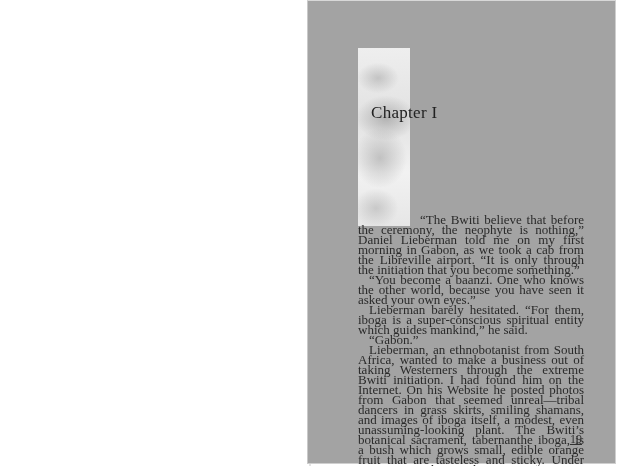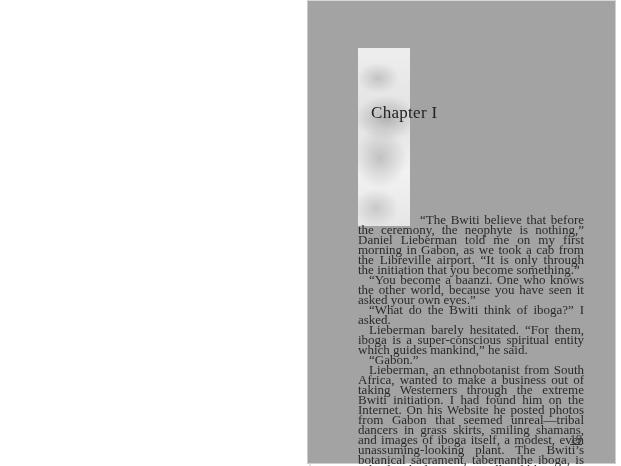--- a/index.html
+++ b/index.html
@@ -44,20 +44,19 @@
 <div class="left-page"></div>
 <div class="gutter-shadow"></div>
 
 <div class="right-page">
   <div class="photo-strip"></div>
   <div class="chapter-label">Chapter I</div>
 
   <div class="body-text">
     <p class="first">“The Bwiti believe that before the ceremony, the neophyte is nothing,” Daniel Lieberman told me on my first morning in Gabon, as we took a cab from the Libreville airport. “It is only through the initiation that you become something.”</p>
     <p>“You become a baanzi. One who knows the other world, because you have seen it asked your own eyes.”</p>
-    <p>“What do the Bwiti think of iboga?” I asked.</p>
     <p>Lieberman barely hesitated. “For them, iboga is a super-conscious spiritual entity which guides mankind,” he said.</p>
     <p>“Gabon.”</p>
     <p>Lieberman, an ethnobotanist from South Africa, wanted to make a business out of taking Westerners through the extreme Bwiti initiation. I had found him on the Internet. On his Website he posted photos from Gabon that seemed unreal—tribal dancers in grass skirts, smiling shamans, and images of iboga itself, a modest, even unassuming-looking plant. The Bwiti’s botanical sacrament, tabernanthe iboga, is a bush which grows small, edible orange fruit that are tasteless and sticky. Under optimum conditions, iboga can grow into a tree that rises forty feet tall. The hallucinatory compound is concentrated in the plant’s rootbark,</p>
   </div>
 
   <div class="page-number">19</div>
 </div>
 
 </body></html>

